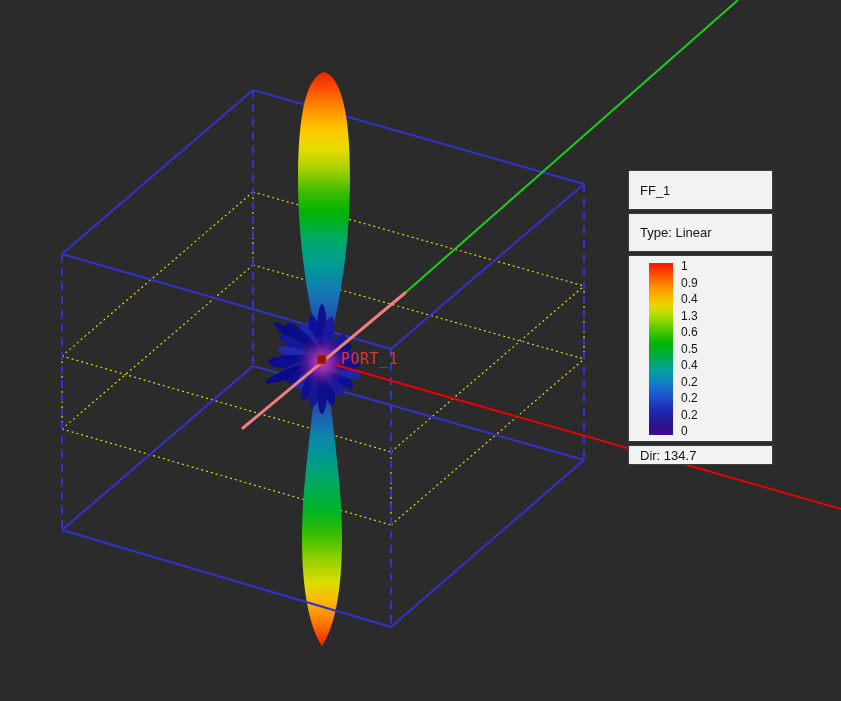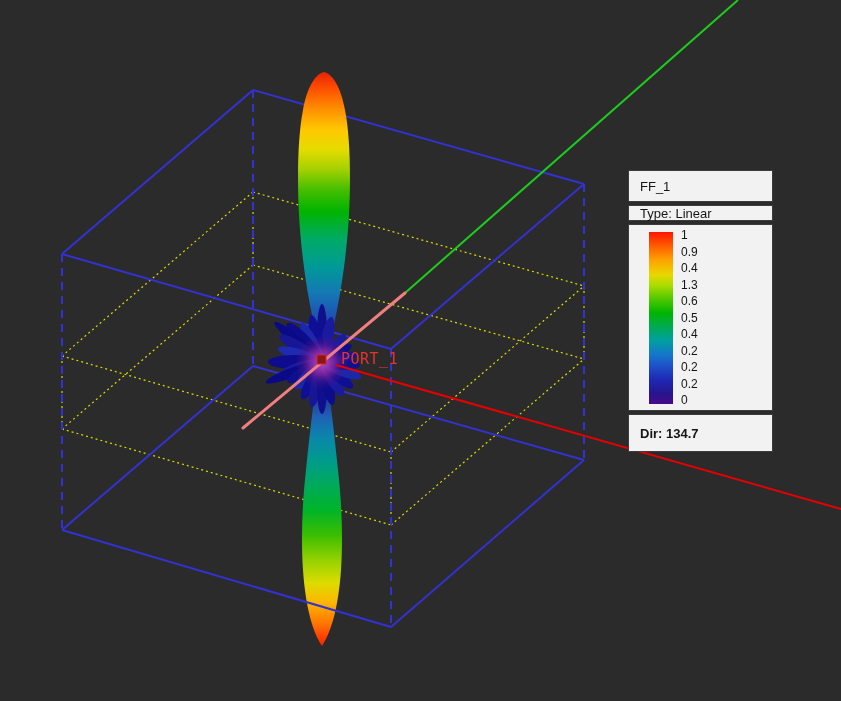--- a/index.html
+++ b/index.html
@@ -12,23 +12,23 @@
   
   .legend{
     position:absolute;left:628px;top:170px;width:145px;
     display:flex;flex-direction:column;
   }
   .legend-box{
     box-sizing:border-box;background:#F2F2F2;border:1px solid #3C3C3C;
     color:#141414;font-size:13px;display:flex;align-items:center;
     padding-left:11px;margin-bottom:3px;
   }
-  .legend-box.title-box{height:32px;}
-  .legend-box.type-box{height:16px;}
-  .legend-box.dir-box{height:38px;margin-bottom:4px;font-weight:bold;}
+  .legend-box.title-box{height:40px;}
+  .legend-box.type-box{height:39px;}
+  .legend-box.dir-box{height:20px;margin-bottom:4px;}
   .legend-box.scale-box{height:187px;position:relative;padding-left:0;}
   .colorbar{
     position:absolute;left:20px;top:7px;width:24px;height:172px;
     background:linear-gradient(to bottom,
       #FF1400 0%, #FF6400 9%, #FFA000 16%, #E8D800 25%, #AADC00 31%,
       #50C800 39%, #00B400 47%, #00AA5A 56%, #00A0A0 63%, #1478C8 71%,
       #1E50C8 78%, #1E28B4 86%, #28148C 94%, #460A8C 100%);
   }
   .ticks{
     position:absolute;left:52px;top:3px;height:179px;

